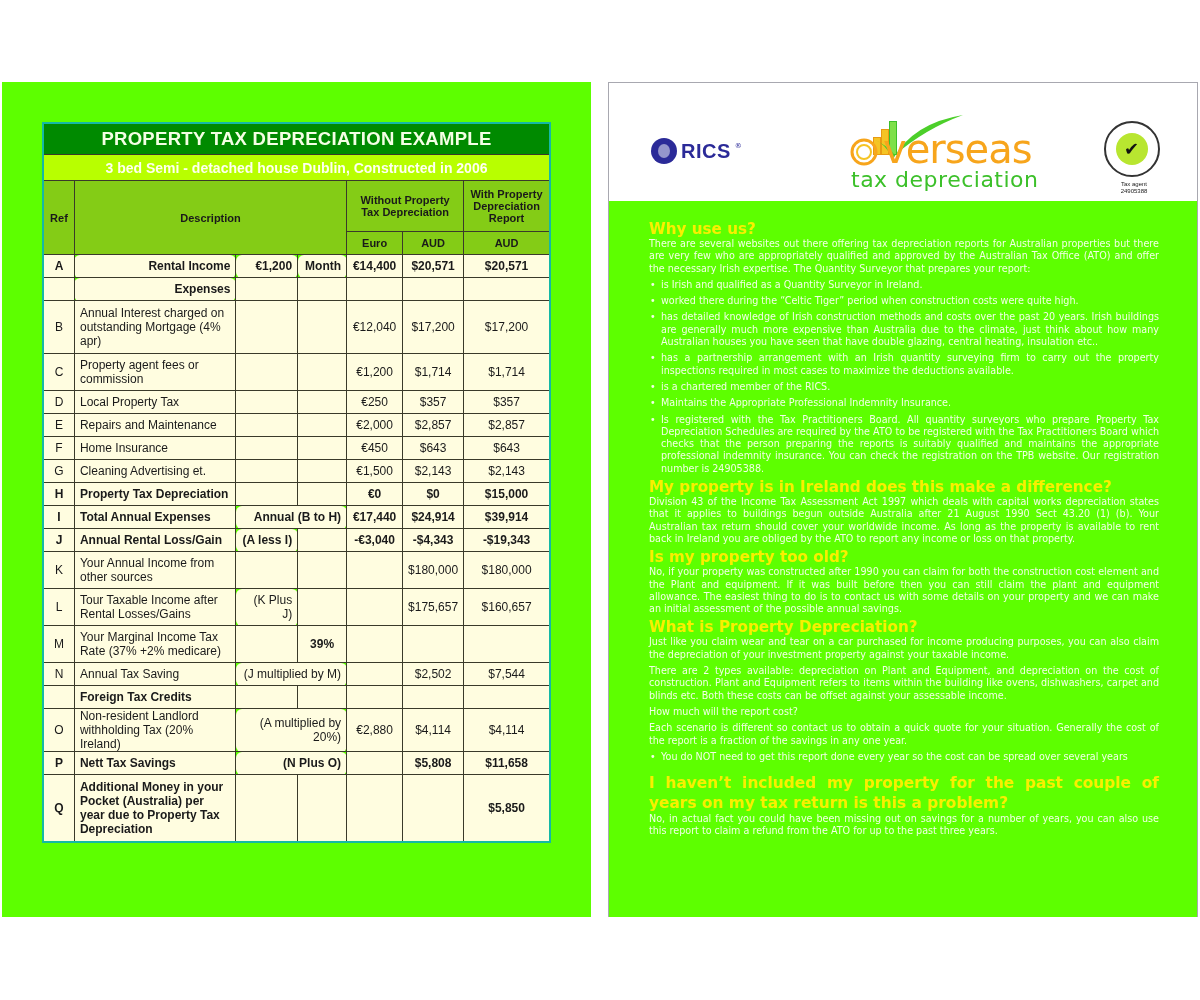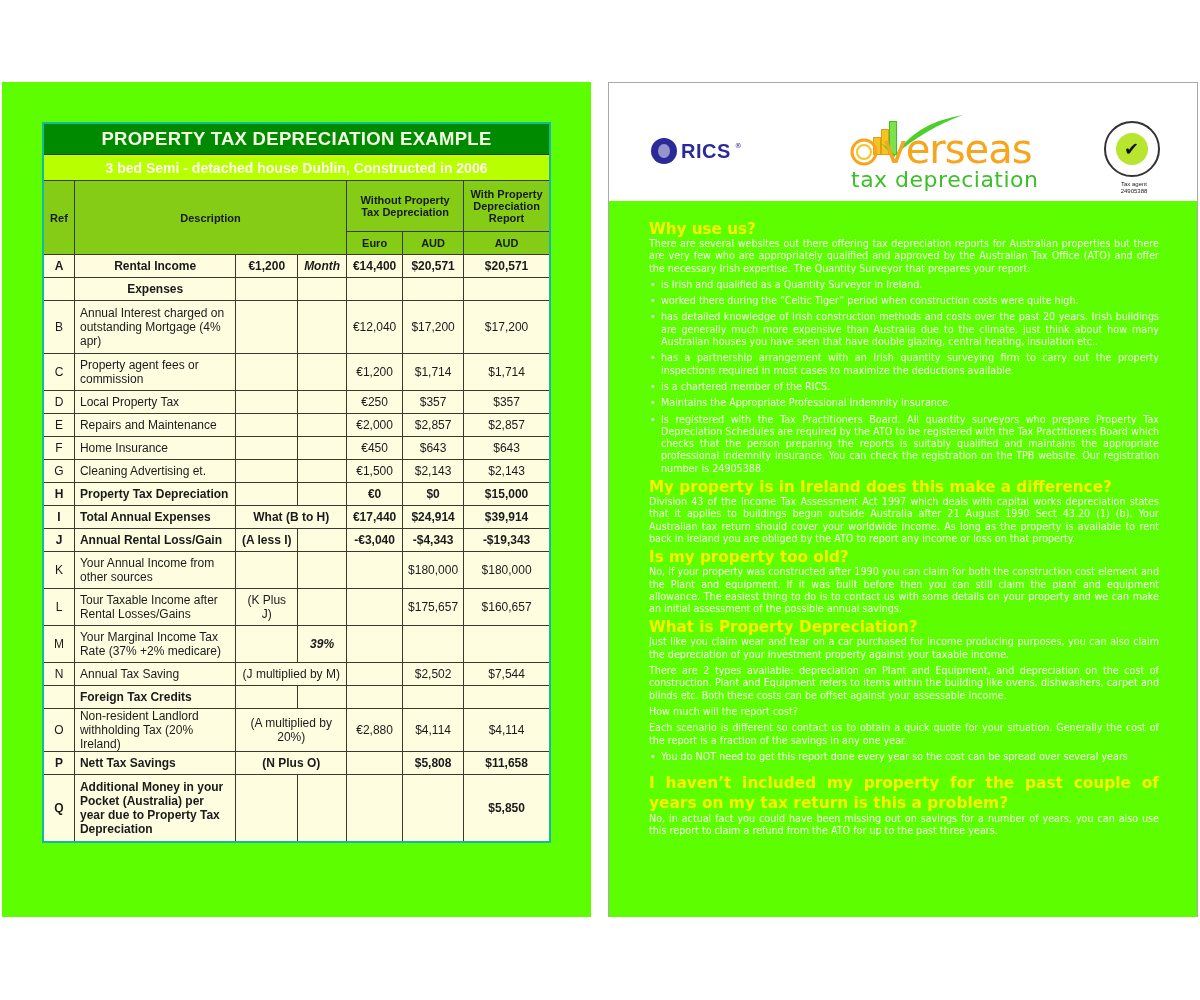--- a/index.html
+++ b/index.html
@@ -10,26 +10,26 @@
   table.dep{position:absolute;left:40px;top:40px;width:509px;border-collapse:collapse;font-family:"Liberation Sans",sans-serif;font-size:12px;color:#1a1a1a;}
   table.dep td,table.dep th{border:1.5px solid #3a3a2a;padding:0 5px;}
   table.dep{border:2px solid #14b8a6;}
   .title-row td{background:#008a00;color:#f4ffe4;font-weight:bold;font-size:18.5px;text-align:center;height:30px;letter-spacing:0.3px;}
   .subtitle-row td{background:#b8ff00;color:#fffff0;font-weight:bold;font-size:14px;text-align:center;height:25px;margin-top:36px;}
   .hdr td{background:#84cc16;font-weight:bold;text-align:center;font-size:11px;}
   .body-row td{background:#fffde0;height:22px;}
   .c-ref{width:20px;text-align:center;}
   .c-desc{width:152px;}
   .c-e1{width:51px;text-align:center;}
-  .c-e2{width:38px;text-align:center;font-style:italic;}
+  .c-e2{width:38px;text-align:center;}
   .c-euro{width:45px;text-align:center;}
   .c-aud{width:48px;text-align:center;}
   .c-aud2{width:75px;text-align:center;}
   .b{font-weight:bold;}
-  .ctr{text-align:center;}
+  .ctr{text-align:right;border-radius:6px;}
   .h2{height:36px !important;}
   .h3{height:52px !important;}
   .h4{height:66px !important;}
 
   .logo-rics{position:absolute;left:42px;top:55px;display:flex;align-items:center;gap:4px;}
   .rics-lion{width:26px;height:26px;border-radius:50%;background:#2b2a98;position:relative;}
   .rics-lion::after{content:"";position:absolute;left:7px;top:6px;width:12px;height:14px;border-radius:50%;background:#ffffff;opacity:0.5;}
   .rics-text{font-family:"Liberation Sans",sans-serif;font-weight:bold;font-size:20px;color:#2b2a98;letter-spacing:0.5px;}
   .logo-overseas{position:absolute;left:210px;top:28px;width:210px;height:80px;margin-left:28px;}
   .ov-word{position:absolute;left:0;top:15px;font-family:"DejaVu Sans",sans-serif;font-size:40px;color:#f7a51c;letter-spacing:-1px;}
@@ -161,21 +161,21 @@
       <td class="c-e1"></td>
       <td class="c-e2"></td>
       <td class="c-euro">€0</td>
       <td class="c-aud">$0</td>
       <td class="c-aud2">$15,000</td>
     </tr>
 
     <tr class="body-row b">
       <td class="c-ref">I</td>
       <td class="c-desc">Total Annual Expenses</td>
-      <td colspan="2" class="ctr">What (B to H)</td>
+      <td colspan="2" class="ctr">Annual (B to H)</td>
       <td class="c-euro">€17,440</td>
       <td class="c-aud">$24,914</td>
       <td class="c-aud2">$39,914</td>
     </tr>
 
     <tr class="body-row b">
       <td class="c-ref">J</td>
       <td class="c-desc">Annual Rental Loss/Gain</td>
       <td class="c-e1 ctr">(A less I)</td>
       <td class="c-e2"></td>

